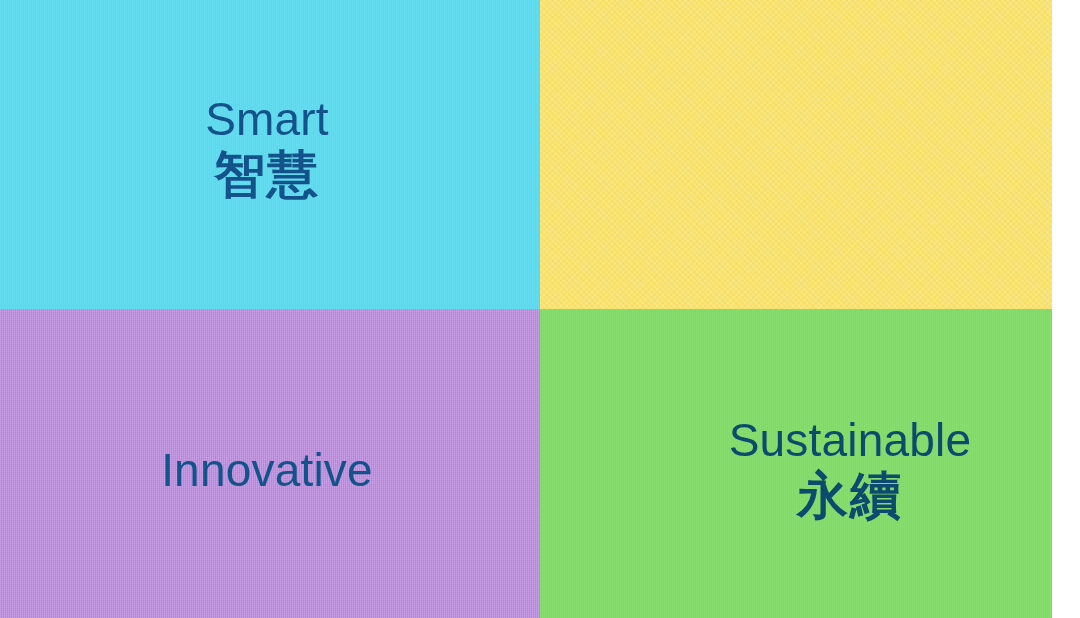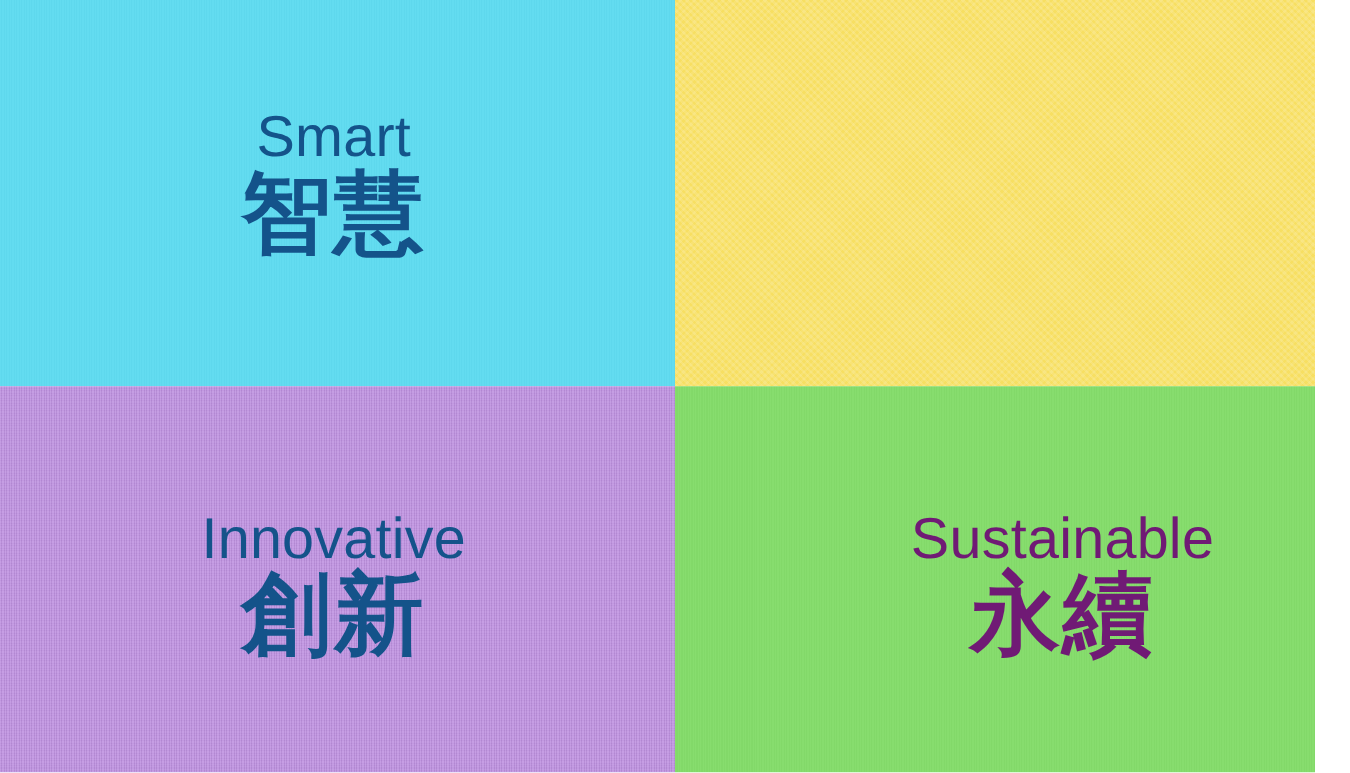--- a/index.html
+++ b/index.html
@@ -98,22 +98,22 @@
 
   .label-en {
     font-family: "Liberation Sans", "DejaVu Sans", sans-serif;
     font-size: 46px;
     font-weight: 400;
     letter-spacing: 0.2px;
     white-space: nowrap;
   }
 
   .label-zh {
-    font-family: Liberation Mono, monospace;
-    font-size: 72px;
+    font-family: Liberation Serif, serif;
+    font-size: 51px;
     font-weight: 700;
     letter-spacing: 2px;
     margin-top: 8px;
     white-space: nowrap;
   }
 
   
   #quadrant-smart .quadrant-text-block       { transform: translate(-3px, -6px); }
   #quadrant-energetic .quadrant-text-block   { transform: translate(45px, 0px); }
   #quadrant-innovative .quadrant-text-block  { transform: translate(-3px, 6px); }
@@ -133,25 +133,24 @@
   </div>
 
   <div class="quadrant textured-diag" id="quadrant-energetic" style="background-color: rgb(247, 223, 98); color: rgb(20, 83, 138);">
     <div class="texture"></div>
   </div>
 
   <div class="quadrant textured-strong" id="quadrant-innovative" style="background-color: rgb(190, 145, 224); color: rgb(20, 83, 138); justify-content: center;">
     <div class="texture"></div>
     <div class="quadrant-text-block">
       <div class="label-en">Innovative</div>
-      <div class="label-zh">創新</div>
     </div>
   </div>
 
-  <div class="quadrant" id="quadrant-sustainable" style="background-color: rgb(132, 220, 106); color: #701a75;">
+  <div class="quadrant" id="quadrant-sustainable" style="background-color: rgb(132, 220, 106); color: #0c4a6e;">
     <div class="texture"></div>
     <div class="quadrant-text-block">
       <div class="label-en">Sustainable</div>
       <div class="label-zh">永續</div>
     </div>
   </div>
 
 </div>
 
 </body></html>

